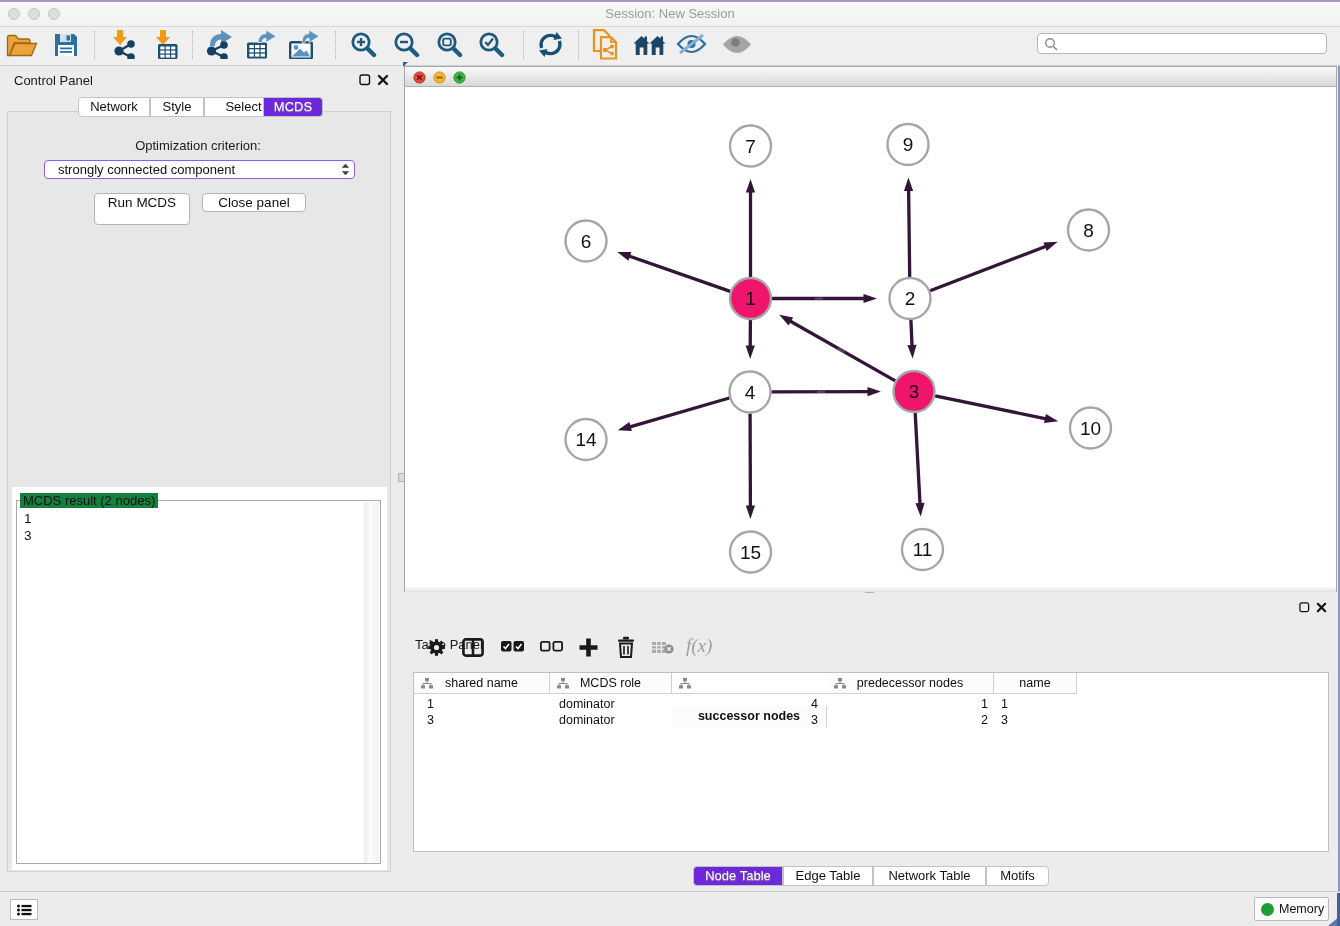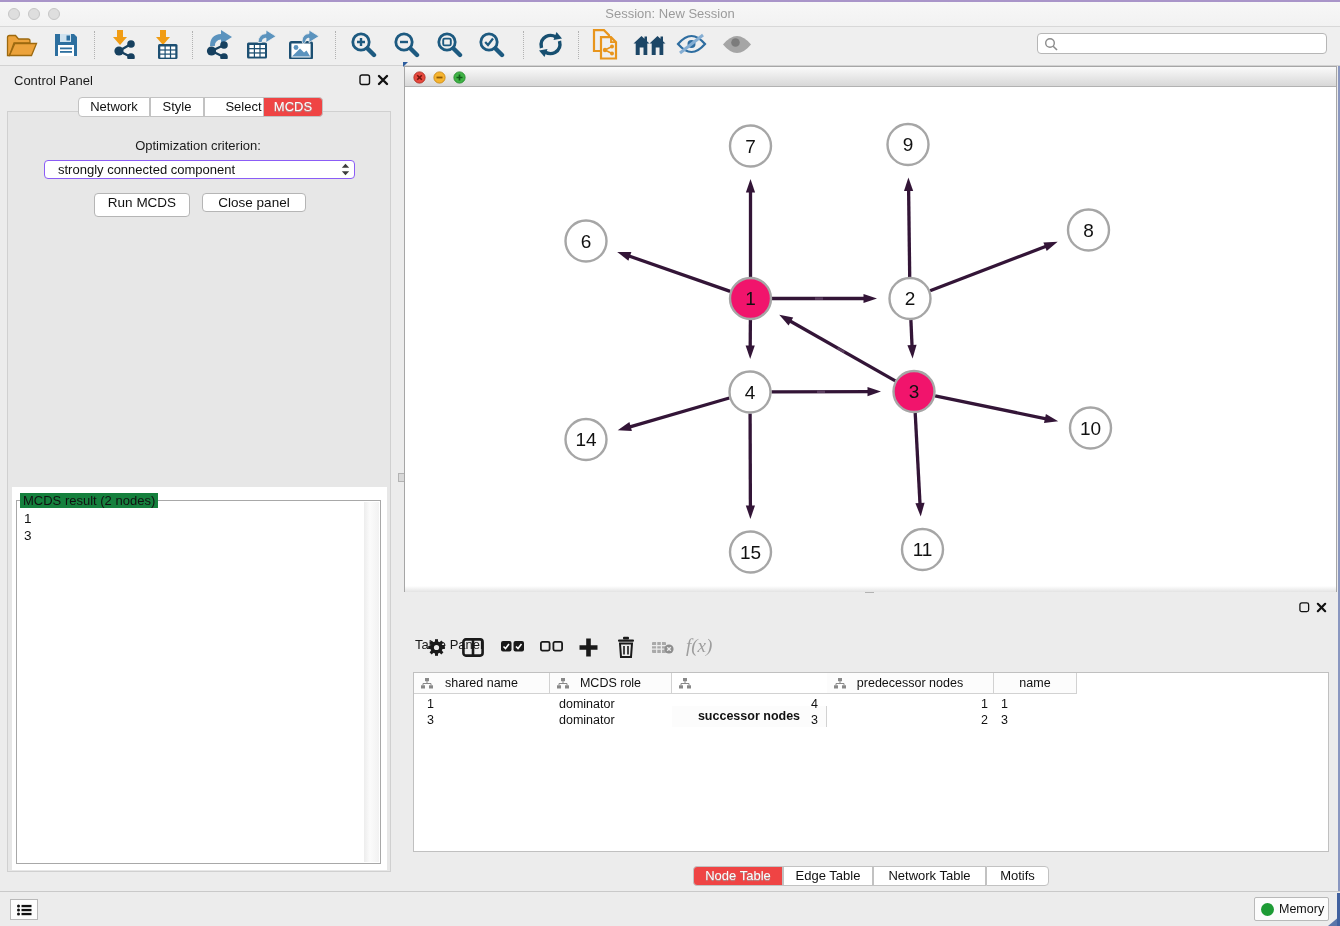--- a/index.html
+++ b/index.html
@@ -7,21 +7,21 @@
 body { font-family:"Liberation Sans", sans-serif; background:#ececec; position:relative; }
 .abs { position:absolute; }
 .titlebar { left:0; top:2px; width:1340px; height:25px; background:linear-gradient(#f7f7f7,#f2f2f2); border-bottom:1px solid #d8d8d8; }
 .tb-title { width:100%; text-align:center; top:6px; font-size:13px; color:#9b9b9b; }
 .circ { width:12px; height:12px; border-radius:50%; background:#dedede; border:1px solid #c6c6c6; top:8px; }
 .toolbar { left:0; top:27px; width:1340px; height:39px; background:#efefef; border-bottom:1px solid #d2d2d2; }
 .sep { top:31px; width:0; height:28px; border-left:1px dotted #b2b2b2; }
 .search { left:1037px; top:33px; width:290px; height:21px; background:#fff; border:1px solid #b6b6b6; border-radius:4px; }
 .panel-title { font-size:13px; color:#1a1a1a; }
 .tab { position:absolute; height:20px; background:#fff; border:1px solid #c2c2c2; font-size:13px; color:#111; text-align:center; line-height:18px; }
-.tab.sel { background:#ef4444; color:#fdfdfd; text-shadow:0 1px 1px #9f9f9f; }
+.tab.sel { background:#6d28d9; color:#fdfdfd; text-shadow:0 1px 1px #9f9f9f; }
 .btn { position:absolute; background:#fff; border:1px solid #b5b5b5; border-radius:4px; font-size:13.5px; color:#111; text-align:center; line-height:17px; }
 .hdr-cell { position:absolute; top:0; height:21px; border-right:1px solid #d2d2d2; font-size:12.5px; color:#111; text-align:center; line-height:21px; background:#fcfcfc; }
 .cell { position:absolute; font-size:12.5px; color:#111; }
 .handle { background:#d9d9d9; border:1px solid #b3b3b3; }
 </style>
 </head>
 <body>
 
 <div class="abs" style="left:0;top:0;width:1340px;height:2px;background:#a995c9;"></div>
 <div class="abs" style="left:1337px;top:0;width:3px;height:30px;background:#a995c9;"></div>
@@ -198,21 +198,21 @@
 <div class="tab" style="left:150px;top:97px;width:54px;">Style</div>
 <div class="tab" style="left:204px;top:97px;width:79px;">Select</div>
 <div class="tab sel" style="left:263px;top:97px;width:60px;border-radius:0 4px 4px 0;">MCDS</div>
 
 <div class="abs" style="left:0;top:138px;width:396px;text-align:center;font-size:13px;color:#1a1a1a;">Optimization criterion:</div>
 <div class="abs" style="left:44px;top:160px;width:311px;height:19px;background:#fff;border:1px solid #8b5cf6;border-radius:4px;font-size:13px;color:#111;line-height:17px;padding-left:13px;">strongly connected component</div>
 <svg class="abs" style="left:340px;top:163px;" width="11" height="13" viewBox="0 0 11 13">
     <path d="M1.8 4.8 L5.5 0.8 L9.2 4.8 Z" fill="#3c3c3c"></path>
     <path d="M1.8 8.2 L5.5 12.2 L9.2 8.2 Z" fill="#3c3c3c"></path>
   </svg>
-<div class="btn" style="left:94px;top:193px;width:96px;height:24px;">Run MCDS</div>
+<div class="btn" style="left:94px;top:193px;width:96px;height:32px;">Run MCDS</div>
 <div class="btn" style="left:202px;top:193px;width:104px;height:19px;">Close panel</div>
 
 <div class="abs" style="left:12px;top:487px;width:375px;height:383px;background:#fff;"></div>
 <div class="abs" style="left:16px;top:500px;width:365px;height:364px;border:1px solid #a8a8a8;"></div>
 <div class="abs" style="left:20px;top:493px;background:#15803d;padding:0 3px;font-size:13px;color:#111;">MCDS result (2 nodes)</div>
 <div class="abs" style="left:364px;top:502px;width:15px;height:360px;background:linear-gradient(90deg,#ededed,#fbfbfb 40%,#f2f2f2);"></div>
 <div class="abs" style="left:24px;top:511px;font-size:13.5px;color:#111;line-height:16.5px;">1<br>3</div>
 
 <div class="abs handle" style="left:398px;top:473px;width:8px;height:9px;"></div>
 <div class="abs handle" style="left:865px;top:587px;width:9px;height:6px;"></div>

